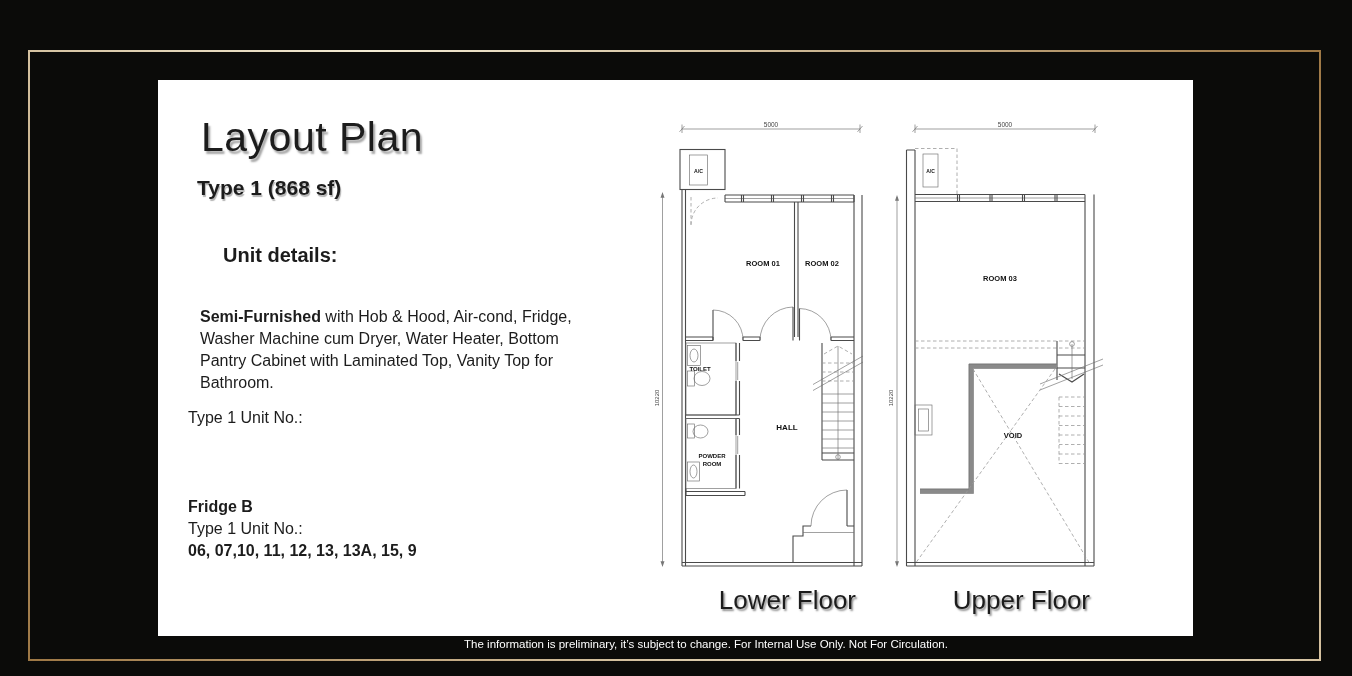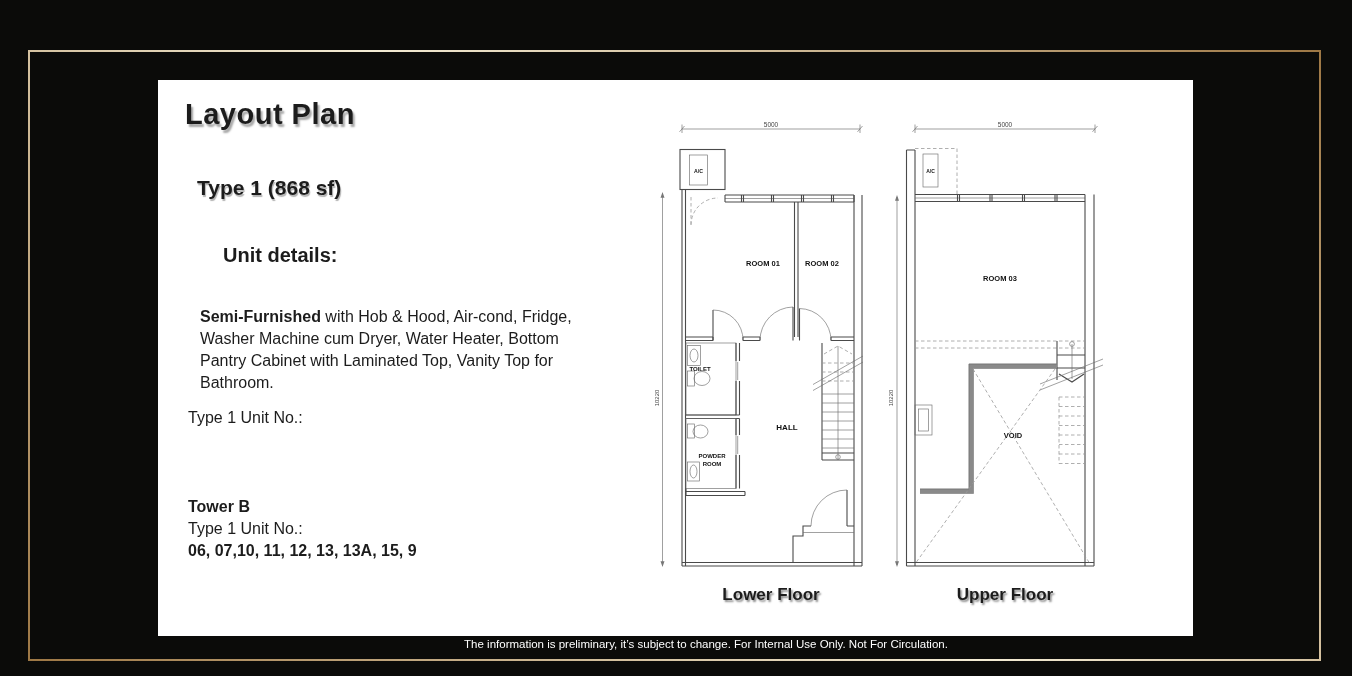--- a/index.html
+++ b/index.html
@@ -10,41 +10,41 @@
   .gold-frame {
     position:absolute; left:28px; top:50px; width:1289px; height:607px;
     border:2.5px solid #c9a063;
     border-image:linear-gradient(45deg,#9e7845,#f4ecd4 50%,#9e7845) 1;
   }
   .panel {
     position:absolute; left:158px; top:80px; width:1035px; height:556px;
     background:#ffffff; color:#1c1c1c;
   }
   .title {
-    position:absolute; left:27px; top:18px; font-size:29px; font-weight:bold;
-    letter-spacing:.5px; text-shadow:2px 2.5px 2px rgba(0,0,0,.35); margin:0;
+    position:absolute; left:27px; top:18px; font-size:41px; font-weight:normal;
+    letter-spacing:.5px; text-shadow:2px 2.5px 2px rgba(0,0,0,.35); margin:16px;
   }
   .subtitle {
     position:absolute; left:27px; top:84px; font-size:21px; font-weight:bold;
     text-shadow:1px 1.5px 1px rgba(0,0,0,.3); margin:12px;
   }
   .unit-heading { position:absolute; left:30px; top:164px; font-size:20px; font-weight:bold;margin-left:35px; }
   .details {
     position:absolute; left:30px; top:214px; width:470px; margin:12px;
     font-size:16px; line-height:22px; white-space:pre-line;
   }
   .tower { position:absolute; left:30px; font-size:16px; line-height:22px; }
   #tower-a { top:327px; } #tower-b { top:416px; }
   .bold { font-weight:bold; }
   .plan { position:absolute; }
   #plan-lower { left:492px; top:33px; width:220px; height:460px; }
   #plan-upper { left:727px; top:33px; width:220px; height:460px; }
   .floor-caption {
-    position:absolute; top:505px; width:170px; text-align:center;
-    font-size:17px; font-weight:bold; text-shadow:1.5px 2px 2px rgba(0,0,0,.45);
+    position:absolute; top:505px; width:170px; text-align:right;
+    font-size:26px; font-weight:normal; text-shadow:1.5px 2px 2px rgba(0,0,0,.45);
   }
   #caption-lower { left:528px; } #caption-upper { left:762px; }
   .disclaimer {
     position:absolute; left:0; top:638px; width:100%; text-align:center;
     color:#ffffff; font-size:11.5px; transform:translateX(30px);
   }
   
   .w { stroke:#4a4a4a; stroke-width:1.1; fill:none; }
   .t { stroke:#6e6e6e; stroke-width:.65; fill:none; }
   .d { stroke:#9a9a9a; stroke-width:.8; fill:none; stroke-dasharray:3.5 2.5; }
@@ -67,21 +67,21 @@
   <p class="details"><span class="bold">Semi-Furnished</span><span> with Hob &amp; Hood, Air-cond, Fridge,
 Washer Machine cum Dryer, Water Heater, Bottom
 Pantry Cabinet with Laminated Top, Vanity Top for
 Bathroom.</span></p>
 
   <div class="tower" id="tower-a">
     <div>Type 1 Unit No.:</div>
   </div>
 
   <div class="tower" id="tower-b">
-    <div class="bold">Tower B</div>
+    <div class="bold">Fridge B</div>
     <div>Type 1 Unit No.:</div>
     <div class="bold">06, 07,10, 11, 12, 13, 13A, 15, 9</div>
   </div>
 
   <svg class="plan" id="plan-lower" viewBox="0 0 220 460">
     <defs>
       <pattern id="tiles" width="7.2" height="7.2" patternUnits="userSpaceOnUse">
         <path d="M7.2 0 H0 V7.2" stroke="#ababab" stroke-width="0.55" fill="none"></path>
       </pattern>
     </defs>

